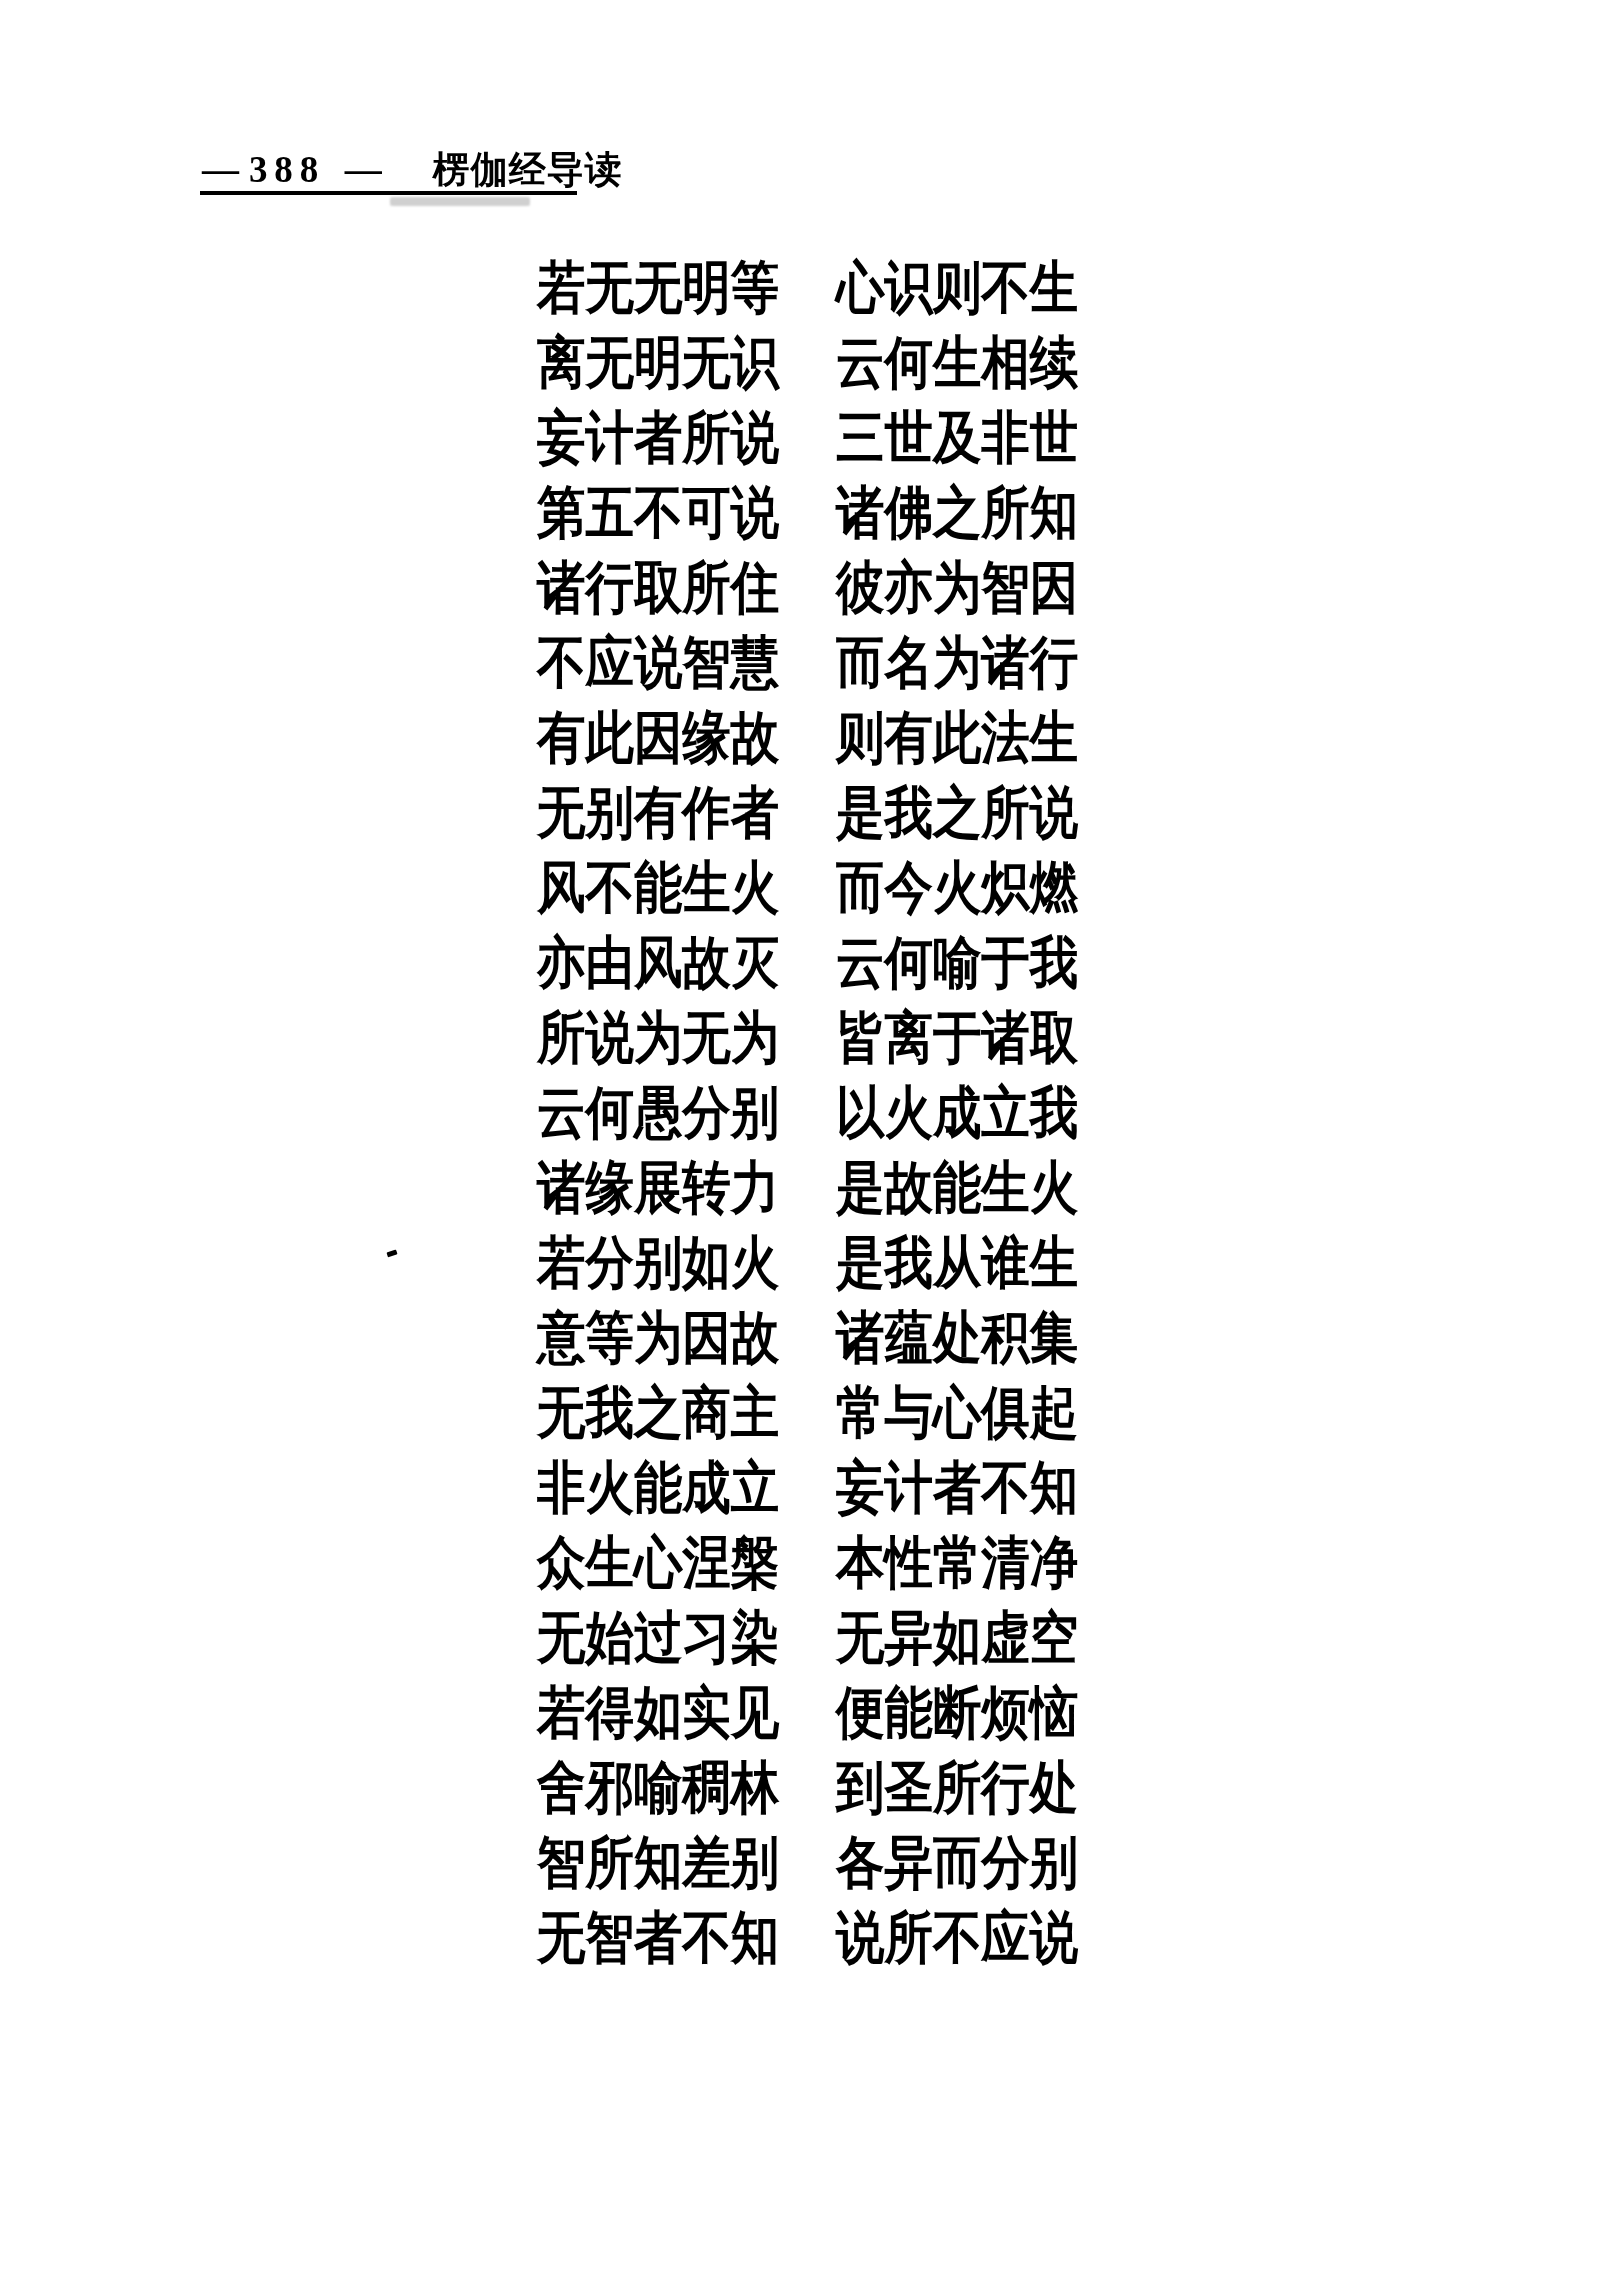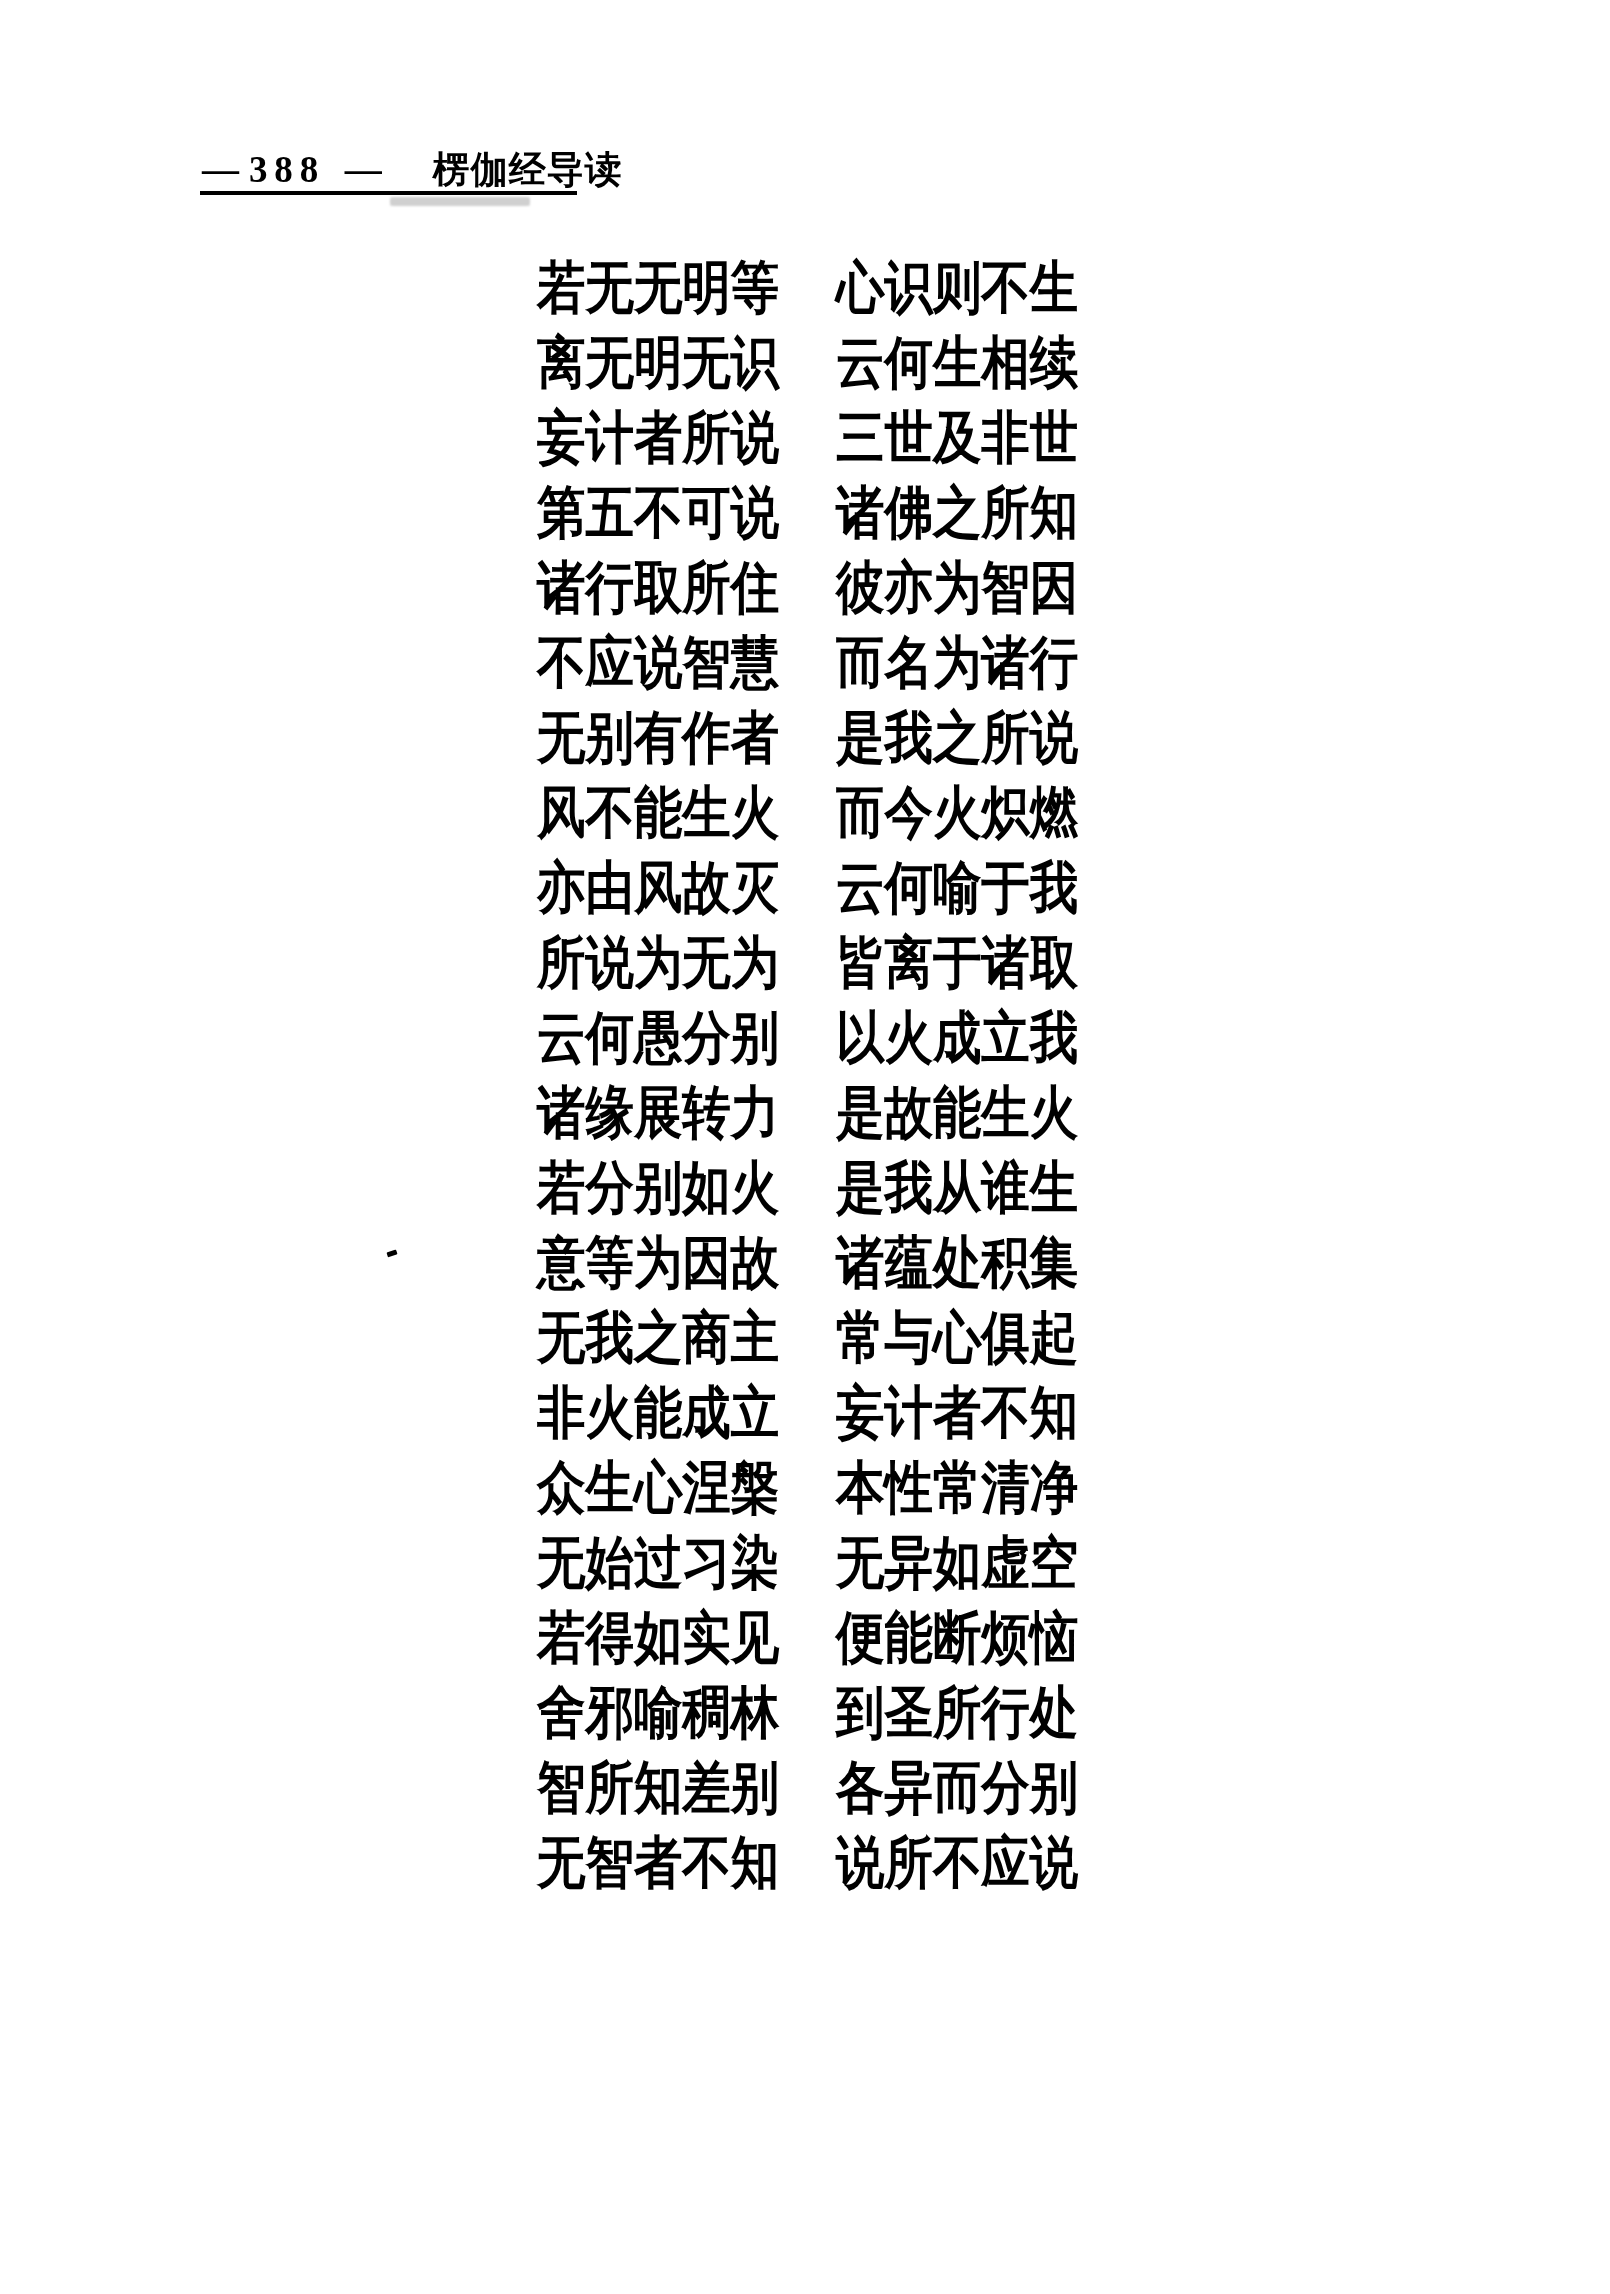--- a/index.html
+++ b/index.html
@@ -135,20 +135,24 @@
       <div class="verse-row">
         <span class="hemi left">诸行取所住</span>
         <span class="hemi right">彼亦为智因</span>
       </div>
 
       <div class="verse-row">
         <span class="hemi left">不应说智慧</span>
         <span class="hemi right">而名为诸行</span>
       </div>
 
+      <div class="verse-row">
+        <span class="hemi left">有此因缘故</span>
+        <span class="hemi right">则有此法生</span>
+      </div>
 
       <div class="verse-row">
         <span class="hemi left">无别有作者</span>
         <span class="hemi right">是我之所说</span>
       </div>
 
       <div class="verse-row">
         <span class="hemi left">风不能生火</span>
         <span class="hemi right">而今火炽燃</span>
       </div>

